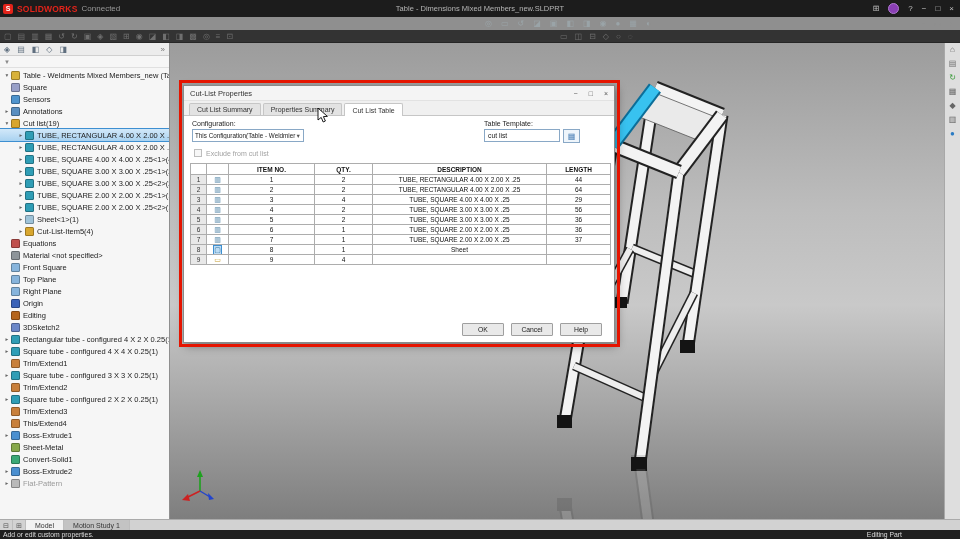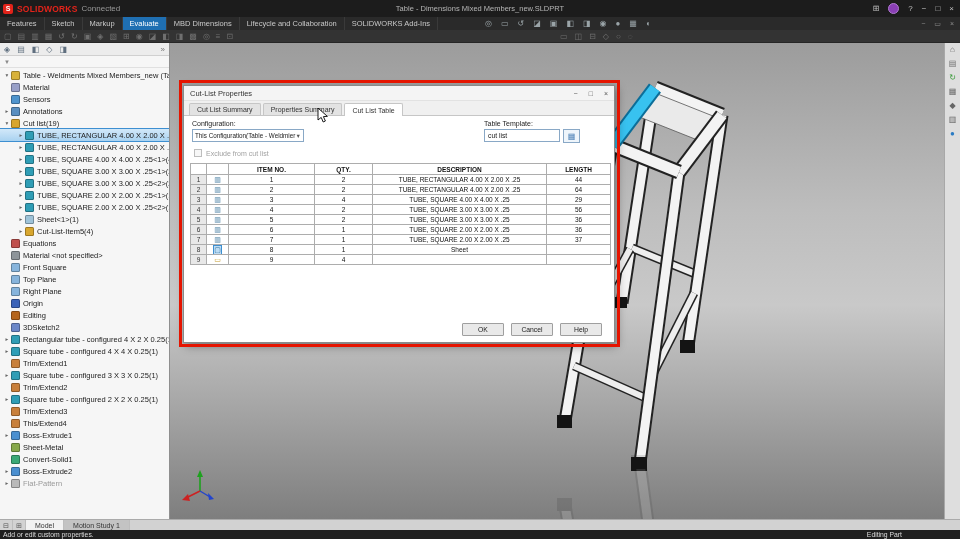--- a/index.html
+++ b/index.html
@@ -134,29 +134,20 @@
     <span class="titlebar-controls">
         <span class="titlebar-icon">⊞</span>
         <span class="titlebar-icon avatar"></span>
         <span class="titlebar-icon">?</span>
         <span class="titlebar-icon">−</span>
         <span class="titlebar-icon">□</span>
         <span class="titlebar-icon">×</span>
       </span>
   </div>
 
-  <div class="menubar">
-      <span class="menu-tab">Features</span>
-      <span class="menu-tab">Sketch</span>
-      <span class="menu-tab">Markup</span>
-      <span class="menu-tab active">Evaluate</span>
-      <span class="menu-tab">MBD Dimensions</span>
-      <span class="menu-tab">Lifecycle and Collaboration</span>
-      <span class="menu-tab">SOLIDWORKS Add-Ins</span>
-    </div>
   <div class="headsup">
       <span class="hicon">◎</span>
       <span class="hicon">▭</span>
       <span class="hicon">↺</span>
       <span class="hicon">◪</span>
       <span class="hicon">▣</span>
       <span class="hicon">◧</span>
       <span class="hicon">◨</span>
       <span class="hicon">◉</span>
       <span class="hicon">●</span>
@@ -214,21 +205,21 @@
     </div>
     <div class="tree">
         <div class="tree-item">
           <span class="arrow">▾</span>
           <span class="ticon ic-part"></span>
           <span class="tlabel">Table - Weldments Mixed Members_new (Table - Weldment</span>
         </div>
         <div class="tree-item">
           <span class="arrow"></span>
           <span class="ticon ic-history"></span>
-          <span class="tlabel">Material</span>
+          <span class="tlabel">Square</span>
         </div>
         <div class="tree-item">
           <span class="arrow"></span>
           <span class="ticon ic-sensors"></span>
           <span class="tlabel">Sensors</span>
         </div>
         <div class="tree-item">
           <span class="arrow">▸</span>
           <span class="ticon ic-annotations"></span>
           <span class="tlabel">Annotations</span>

